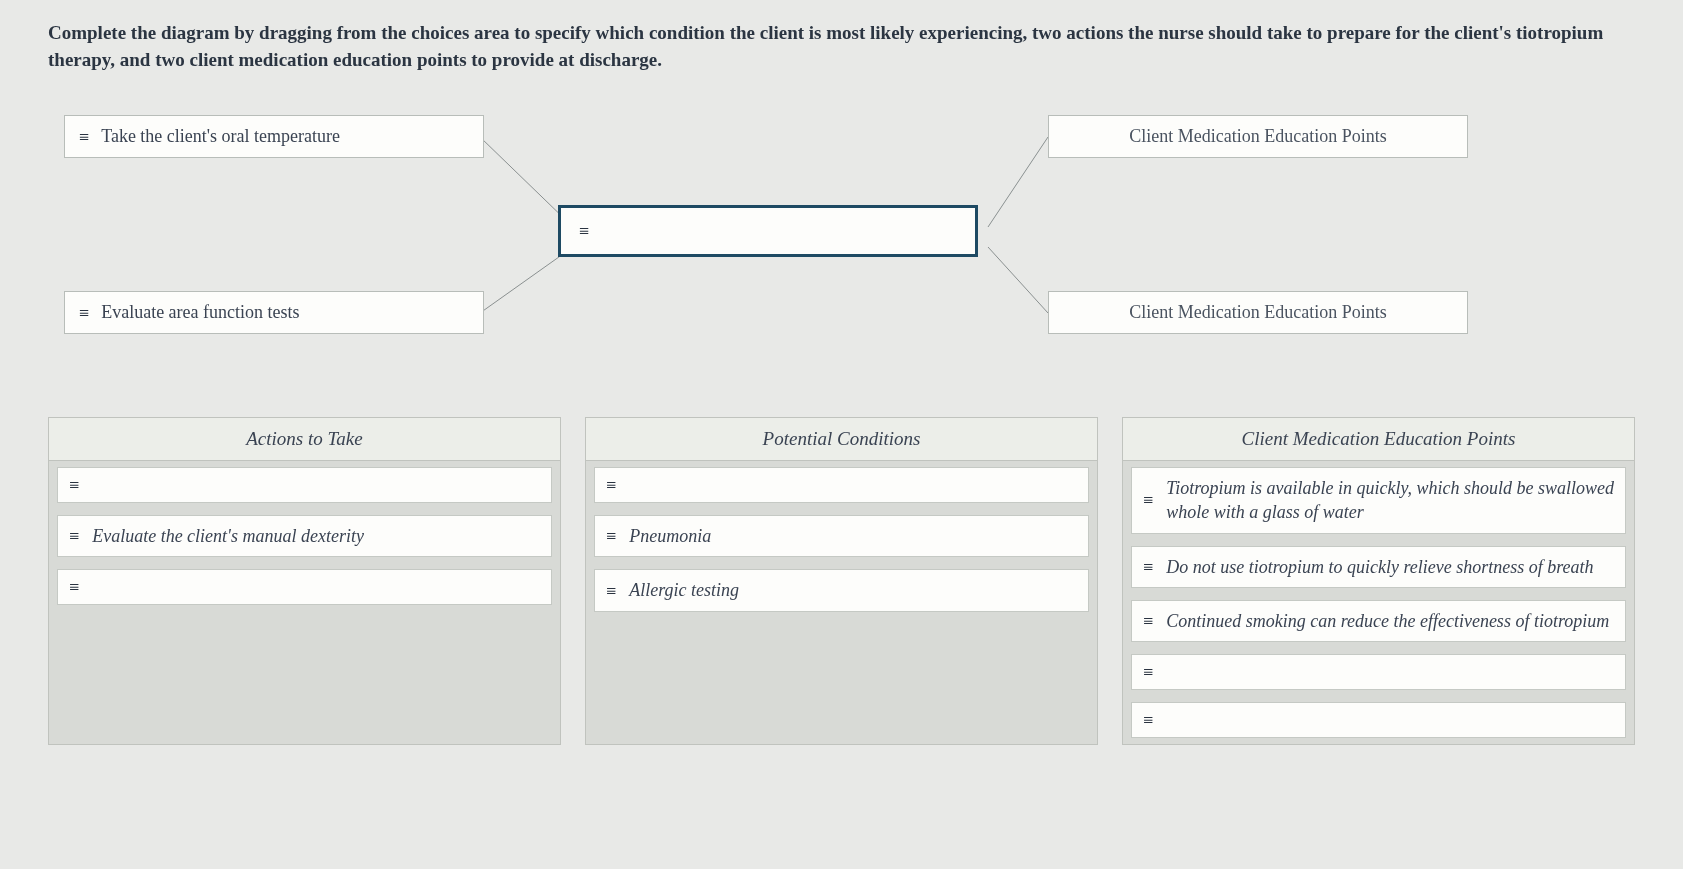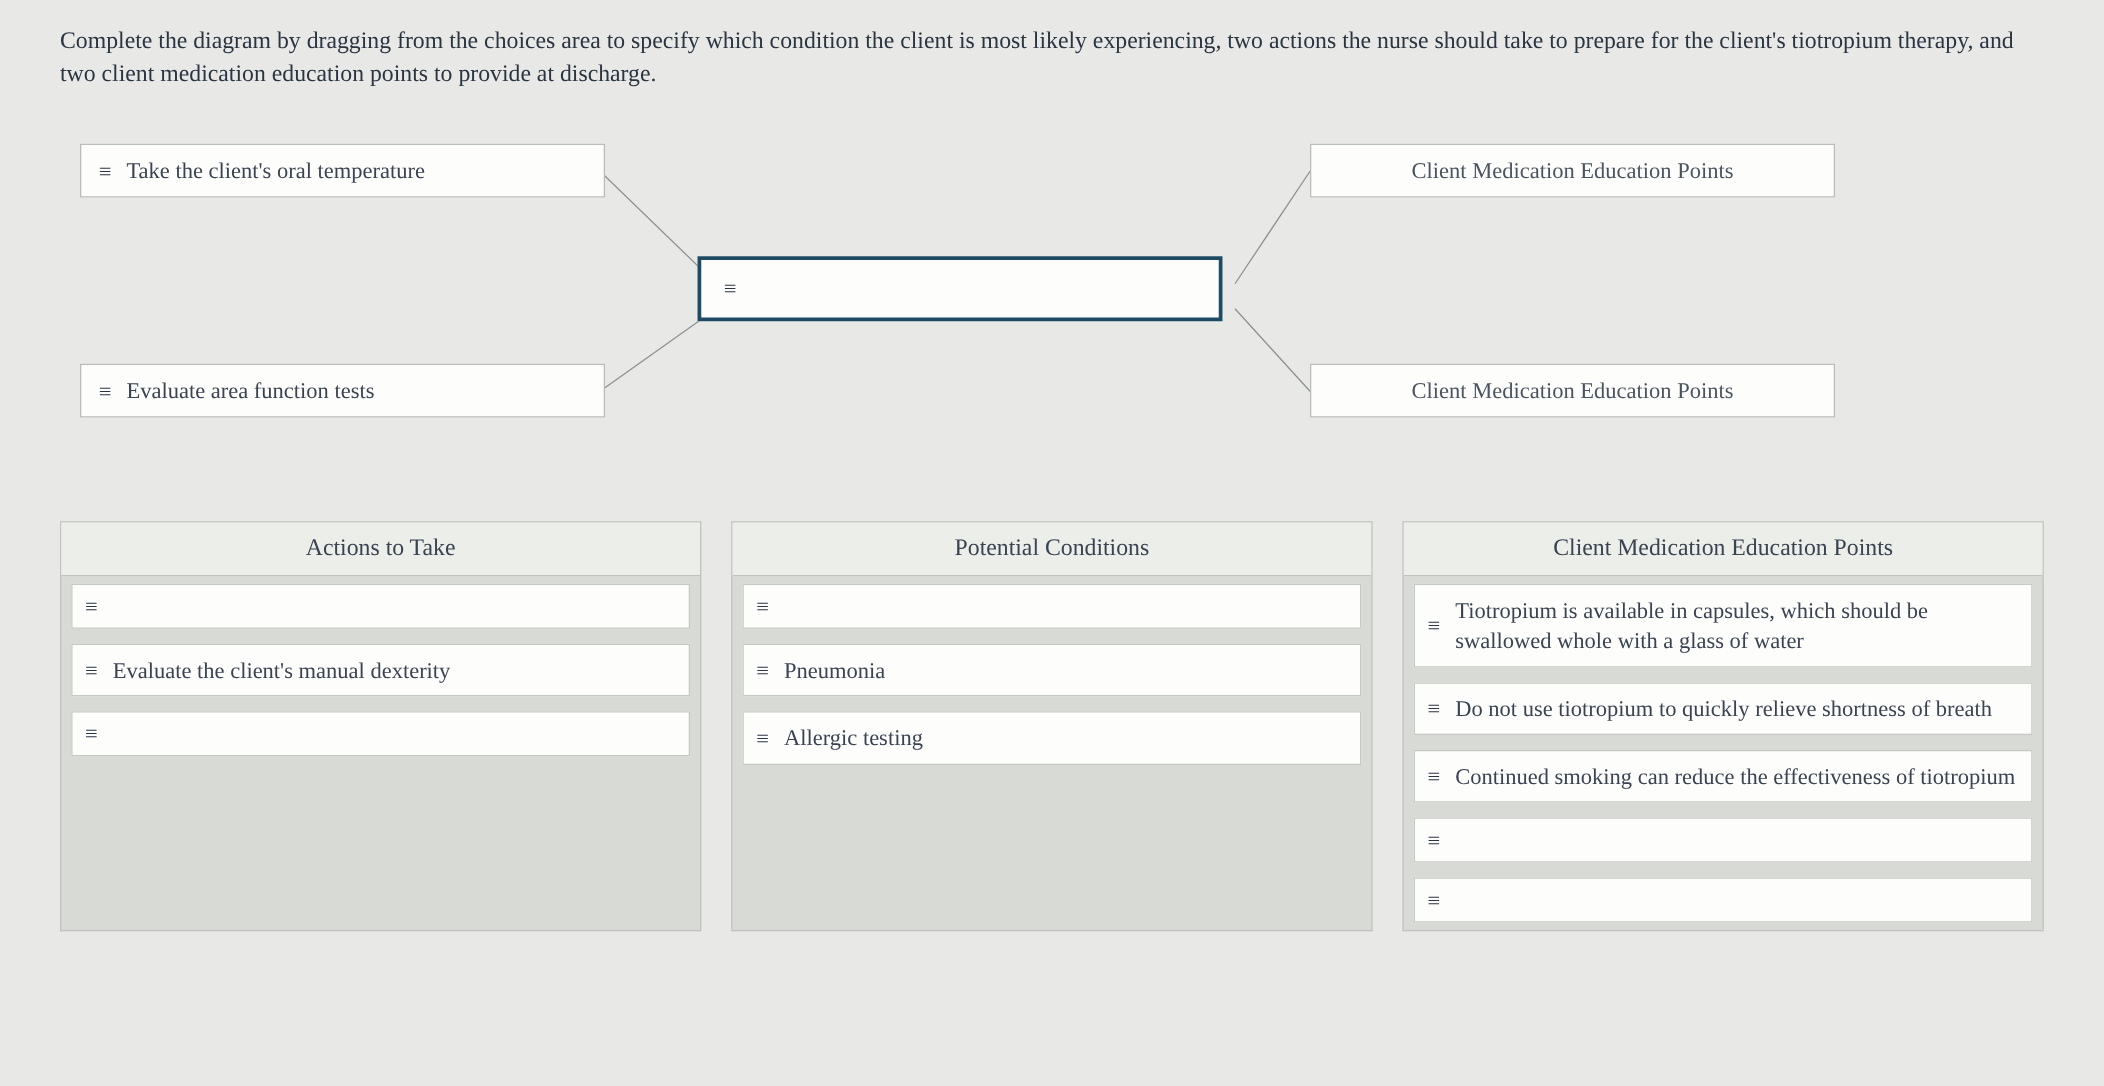--- a/index.html
+++ b/index.html
@@ -4,21 +4,21 @@
 <style>
   * { box-sizing: border-box; margin: 0; padding: 0; }
   body {
     font-family: Georgia, 'Times New Roman', serif;
     background: #e8e9e7;
     color: #2a3340;
     padding: 20px 48px;
     width: 1683px;
   }
   .instructions {
-    font-weight: normal;
+    font-weight: bold;
     font-size: 19px;
     line-height: 1.4;
     margin-bottom: 24px;
     color: #2b3542;
   }
   .diagram {
     position: relative;
     height: 300px;
     margin-bottom: 20px;
   }
@@ -51,20 +51,21 @@
   .drag-handle {
     font-size: 18px;
     color: #2a3340;
     line-height: 1;
     flex-shrink: 0;
     user-select: none;
   }
   .choices-row {
     display: flex;
     gap: 24px;
+    font-style: italic;
   }
   .choices-col {
     flex: 1;
     background: #d8dad6;
     border: 1px solid #c0c3be;
     display: flex;
     flex-direction: column;
   }
   .col-header {
     background: #eceee9;
@@ -152,21 +153,21 @@
     <div class="choice-item">
       <span class="drag-handle">≡</span>
       <span class="txt">Allergic testing</span>
     </div>
   </div>
 
   <div class="choices-col">
     <div class="col-header">Client Medication Education Points</div>
     <div class="choice-item">
       <span class="drag-handle">≡</span>
-      <span class="txt">Tiotropium is available in capsules, which should be swallowed whole with a glass of water</span>
+      <span class="txt">Tiotropium is available in quickly, which should be swallowed whole with a glass of water</span>
     </div>
     <div class="choice-item">
       <span class="drag-handle">≡</span>
       <span class="txt">Do not use tiotropium to quickly relieve shortness of breath</span>
     </div>
     <div class="choice-item">
       <span class="drag-handle">≡</span>
       <span class="txt">Continued smoking can reduce the effectiveness of tiotropium</span>
     </div>
     <div class="choice-item">

